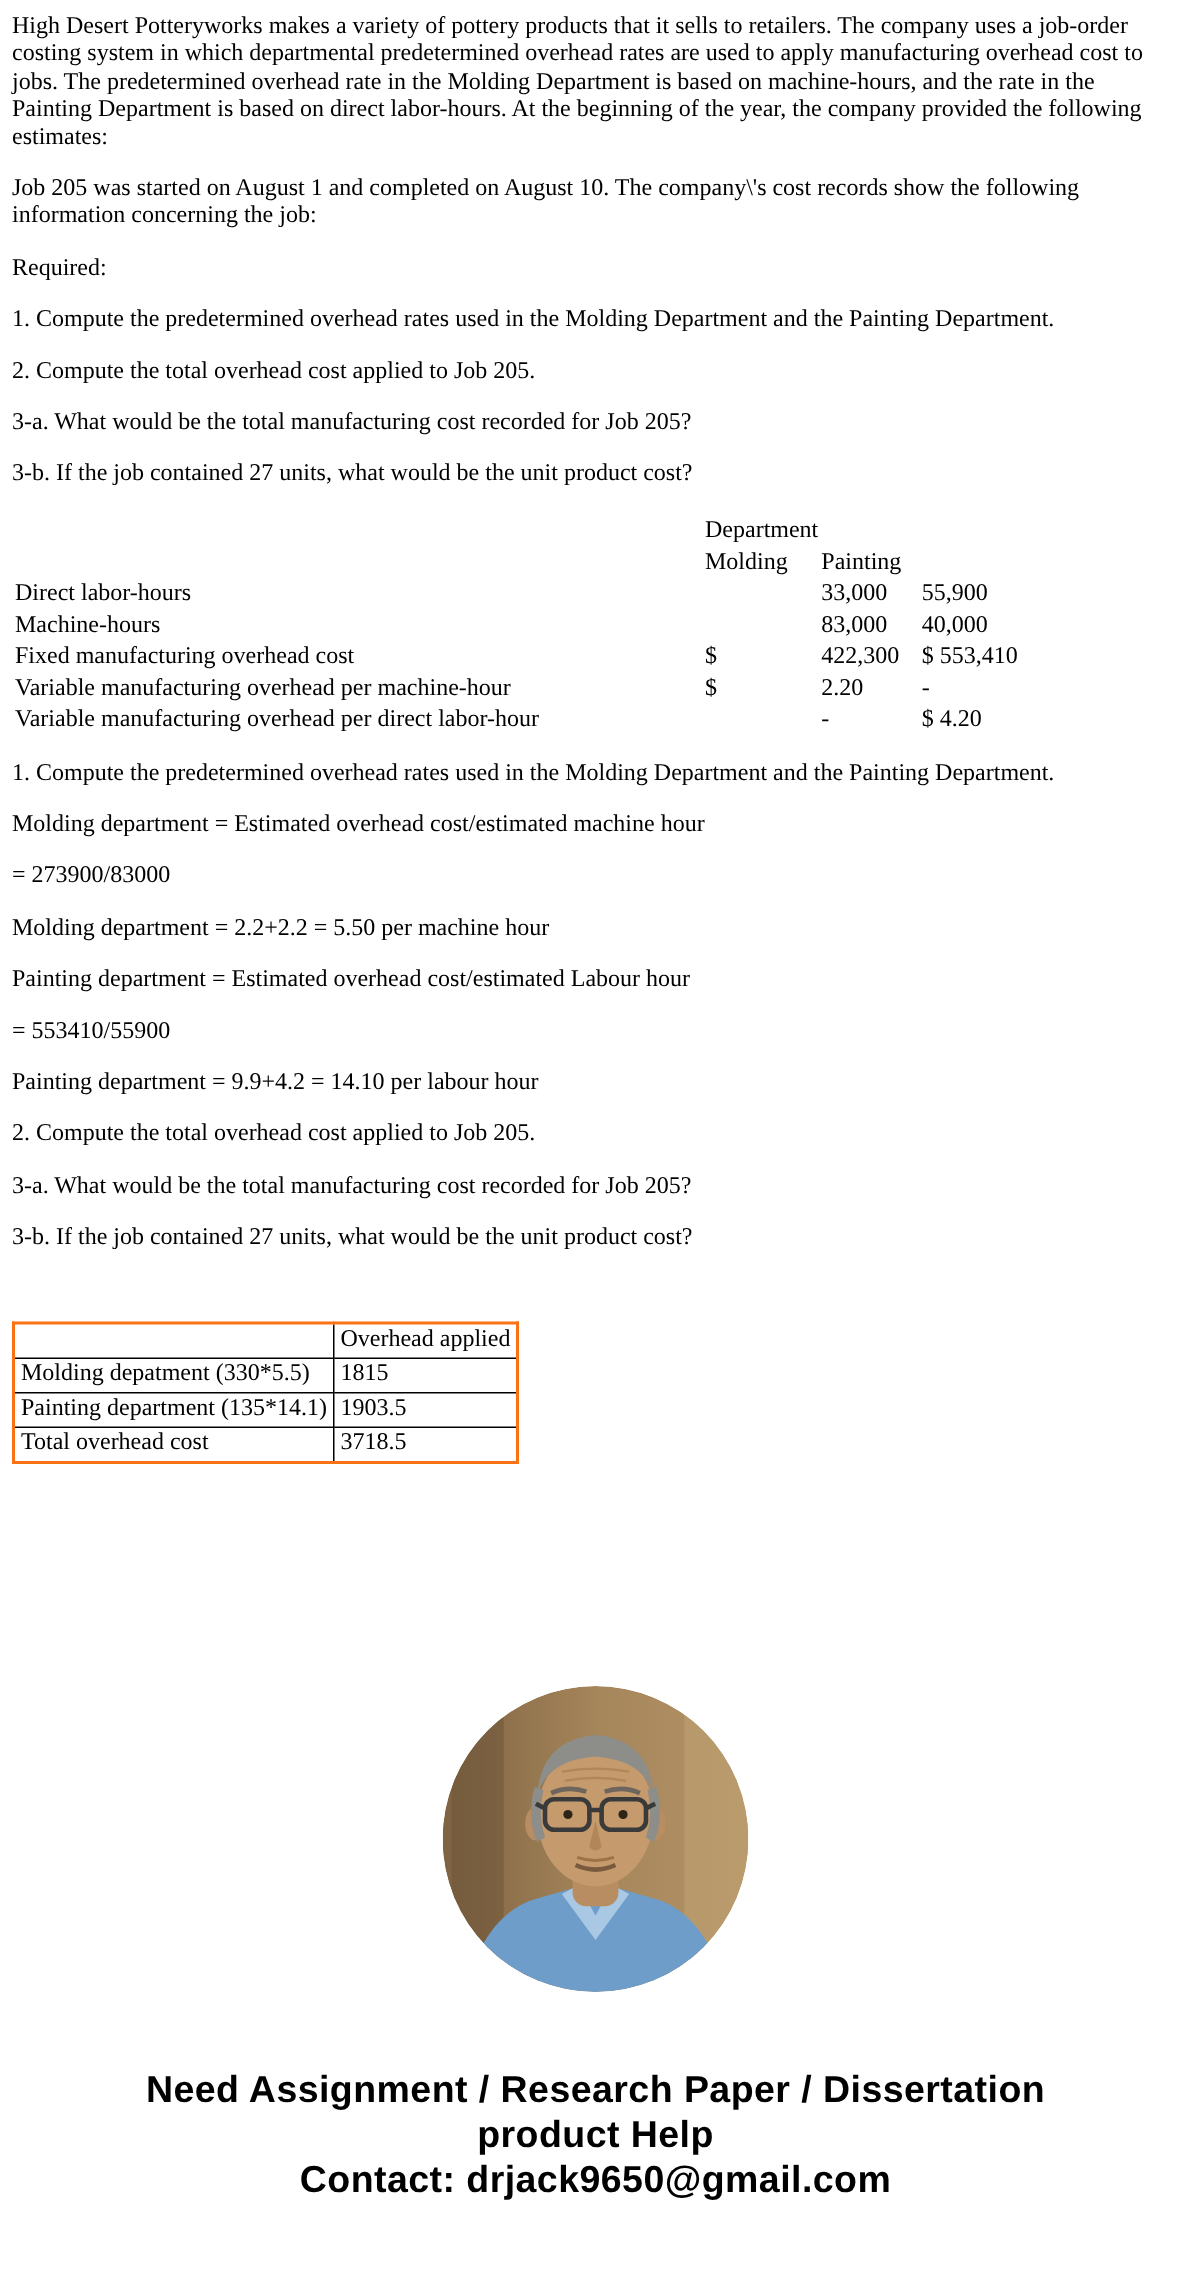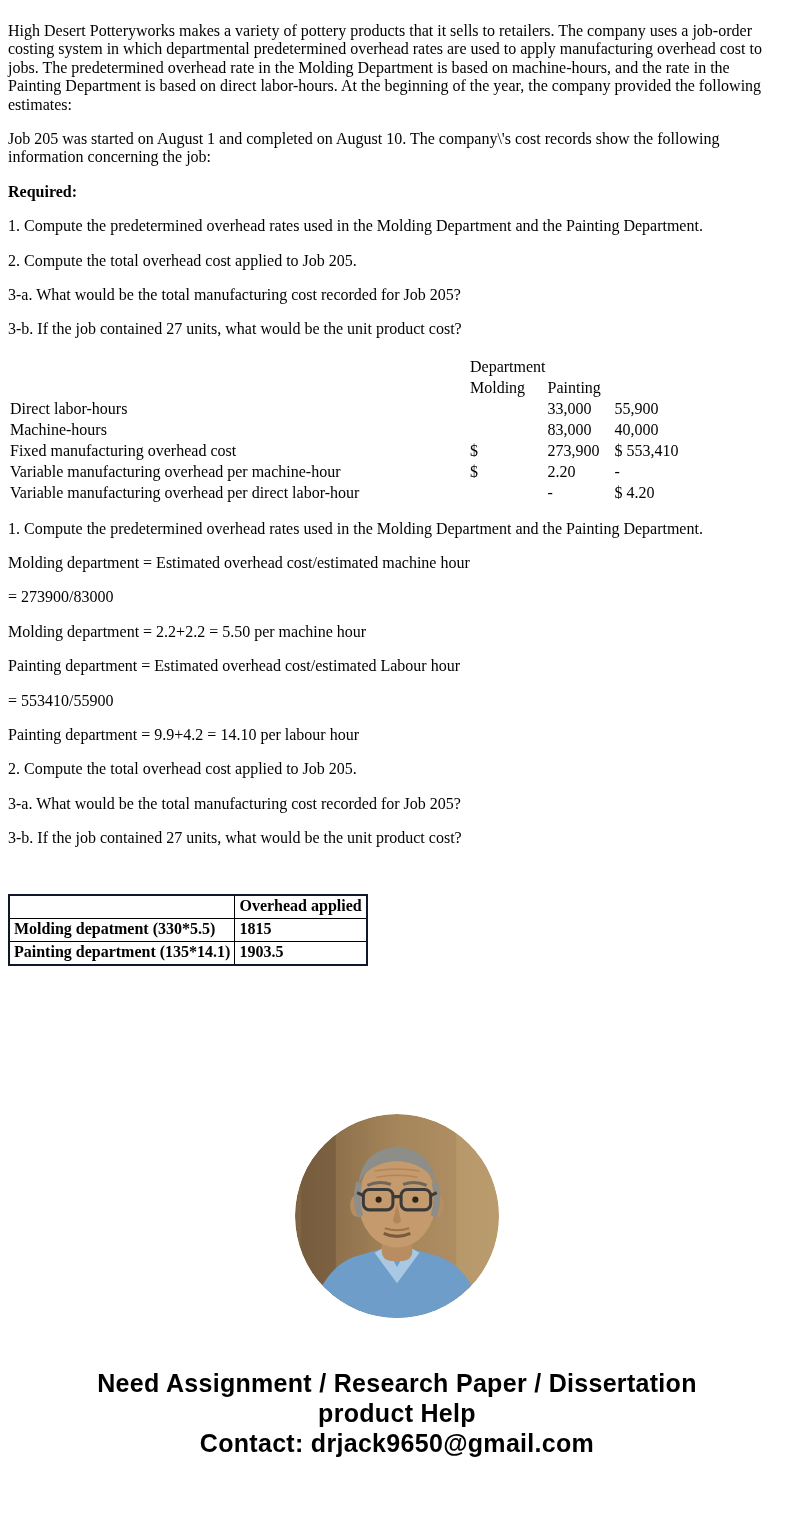--- a/index.html
+++ b/index.html
@@ -6,22 +6,22 @@
   .page {
     width: 778px;
     min-height: 1507px;
     padding: 8px 8px 8px 8px;
     font-family: "Liberation Serif", serif;
     font-size: 16px;
     line-height: 1.15;
     color: #000;
   }
   .page p { margin: 16px 0; }
-  .page > p:first-child { margin-top: 14px; }
-  .bold { font-weight: bold; }
+  .page > p:first-child { margin-top: 1px; }
+  .bold { font-weight: normal; }
 
   
   table.estimates {
     border-collapse: collapse;
     margin: 18px 0 6px 0;
     font-size: 16px;
     line-height: 1.25;
   }
   table.estimates td {
     padding: 0 0 1px 2px;
@@ -36,24 +36,23 @@
   
   h2.solution-heading {
     font-size: 19px;
     font-weight: bold;
     margin: 26px 0 20px 0;
   }
 
   
   table.overhead {
     border-collapse: collapse;
-    border: 2px solid #0f172a;
+    border: 2px solid #f97316;
     margin-top: 46px;
     font-size: 16px;
-    font-weight: bold;
   }
   table.overhead td {
     border: 1px solid #000;
     padding: 1px 4px;
     height: 20px;
     white-space: nowrap;
     vertical-align: middle;
   }
   .ov-col-label { width: 204px; }
   .ov-col-value { width: 110px; }
@@ -122,21 +121,21 @@
       </tr>
       <tr>
         <td>Machine-hours</td>
         <td></td>
         <td>83,000</td>
         <td>40,000</td>
       </tr>
       <tr>
         <td>Fixed manufacturing overhead cost</td>
         <td>$</td>
-        <td>273,900</td>
+        <td>422,300</td>
         <td>$ 553,410</td>
       </tr>
       <tr>
         <td>Variable manufacturing overhead per machine-hour</td>
         <td>$</td>
         <td>2.20</td>
         <td>-</td>
       </tr>
       <tr>
         <td>Variable manufacturing overhead per direct labor-hour</td>
@@ -169,20 +168,24 @@
         <td></td>
         <td>Overhead applied</td>
       </tr>
       <tr>
         <td>Molding depatment (330*5.5)</td>
         <td>1815</td>
       </tr>
       <tr>
         <td>Painting department (135*14.1)</td>
         <td>1903.5</td>
+      </tr>
+      <tr>
+        <td>Total overhead cost</td>
+        <td>3718.5</td>
       </tr>
     </tbody>
   </table>
 
   <div class="avatar">
     <svg viewBox="0 0 200 200" xmlns="http://www.w3.org/2000/svg">
       <defs>
         <clipPath id="avclip">
             <circle cx="100" cy="100" r="100"></circle>
           </clipPath>

